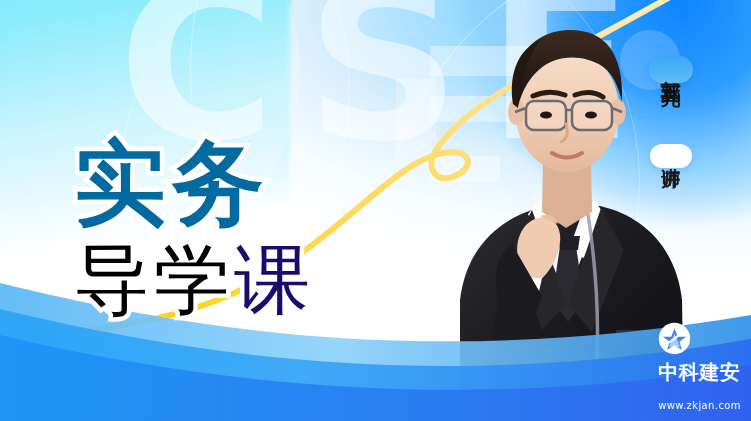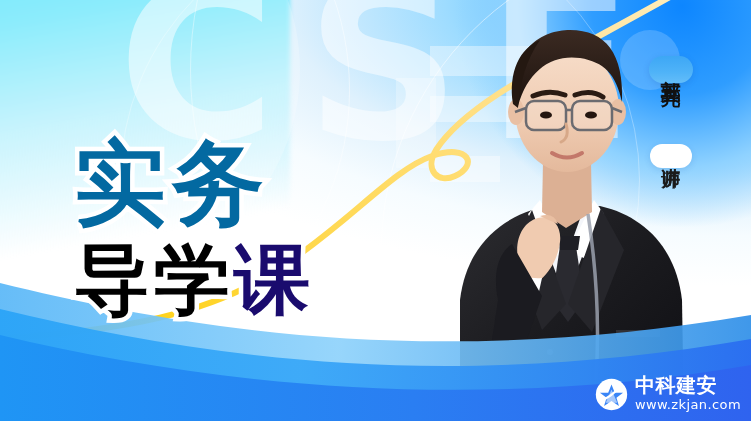--- a/index.html
+++ b/index.html
@@ -109,21 +109,21 @@
     letter-spacing:6px;
     line-height:1;
     white-space:nowrap;
     -webkit-text-stroke:9px #ffffff;
     paint-order:stroke fill;
   }
   .title-sub {
     position:absolute;
     left:74px; top:242px;
     font-size:76px;
-    font-weight:bold;
+    font-weight:normal;
     letter-spacing:4px;
     line-height:1;
     white-space:nowrap;
     color:#000000;
     -webkit-text-stroke:9px #ffffff;
     paint-order:stroke fill;
   }
   .title-sub .accent { color:#1a0b6e; }
 
   
@@ -159,31 +159,31 @@
     writing-mode:vertical-rl;
     letter-spacing:3px;
     display:flex; align-items:center; justify-content:center;
     box-shadow:0 2px 6px rgba(20,80,160,0.14);
   }
 
   
   .logo {
     position:absolute;
     right:10px; bottom:10px;
-    display:flex; align-items:flex-end; gap:7px;
+    display:flex; align-items:flex-start; gap:7px;flex-direction:column;
   }
   .logo-mark { width:33px; height:33px; flex:0 0 auto; }
   .logo-text { display:flex; flex-direction:column; line-height:1; }
   .logo-name {
     font-size:20px; font-weight:bold; color:#ffffff;
     letter-spacing:0.5px; white-space:nowrap;
   }
   .logo-url {
-    font-size:13px; color:#ffffff; letter-spacing:0.4px;
-    margin-top:3px; white-space:nowrap;
+    font-size:10px; color:#ffffff; letter-spacing:0.4px;
+    margin-top:19px; white-space:nowrap;
   }
 </style>
 </head>
 <body>
 
 <div id="poster">
 
   <div class="bg-base"></div>
   <div class="bg-cyan-left"></div>
   <div class="bg-blue-right"></div>

